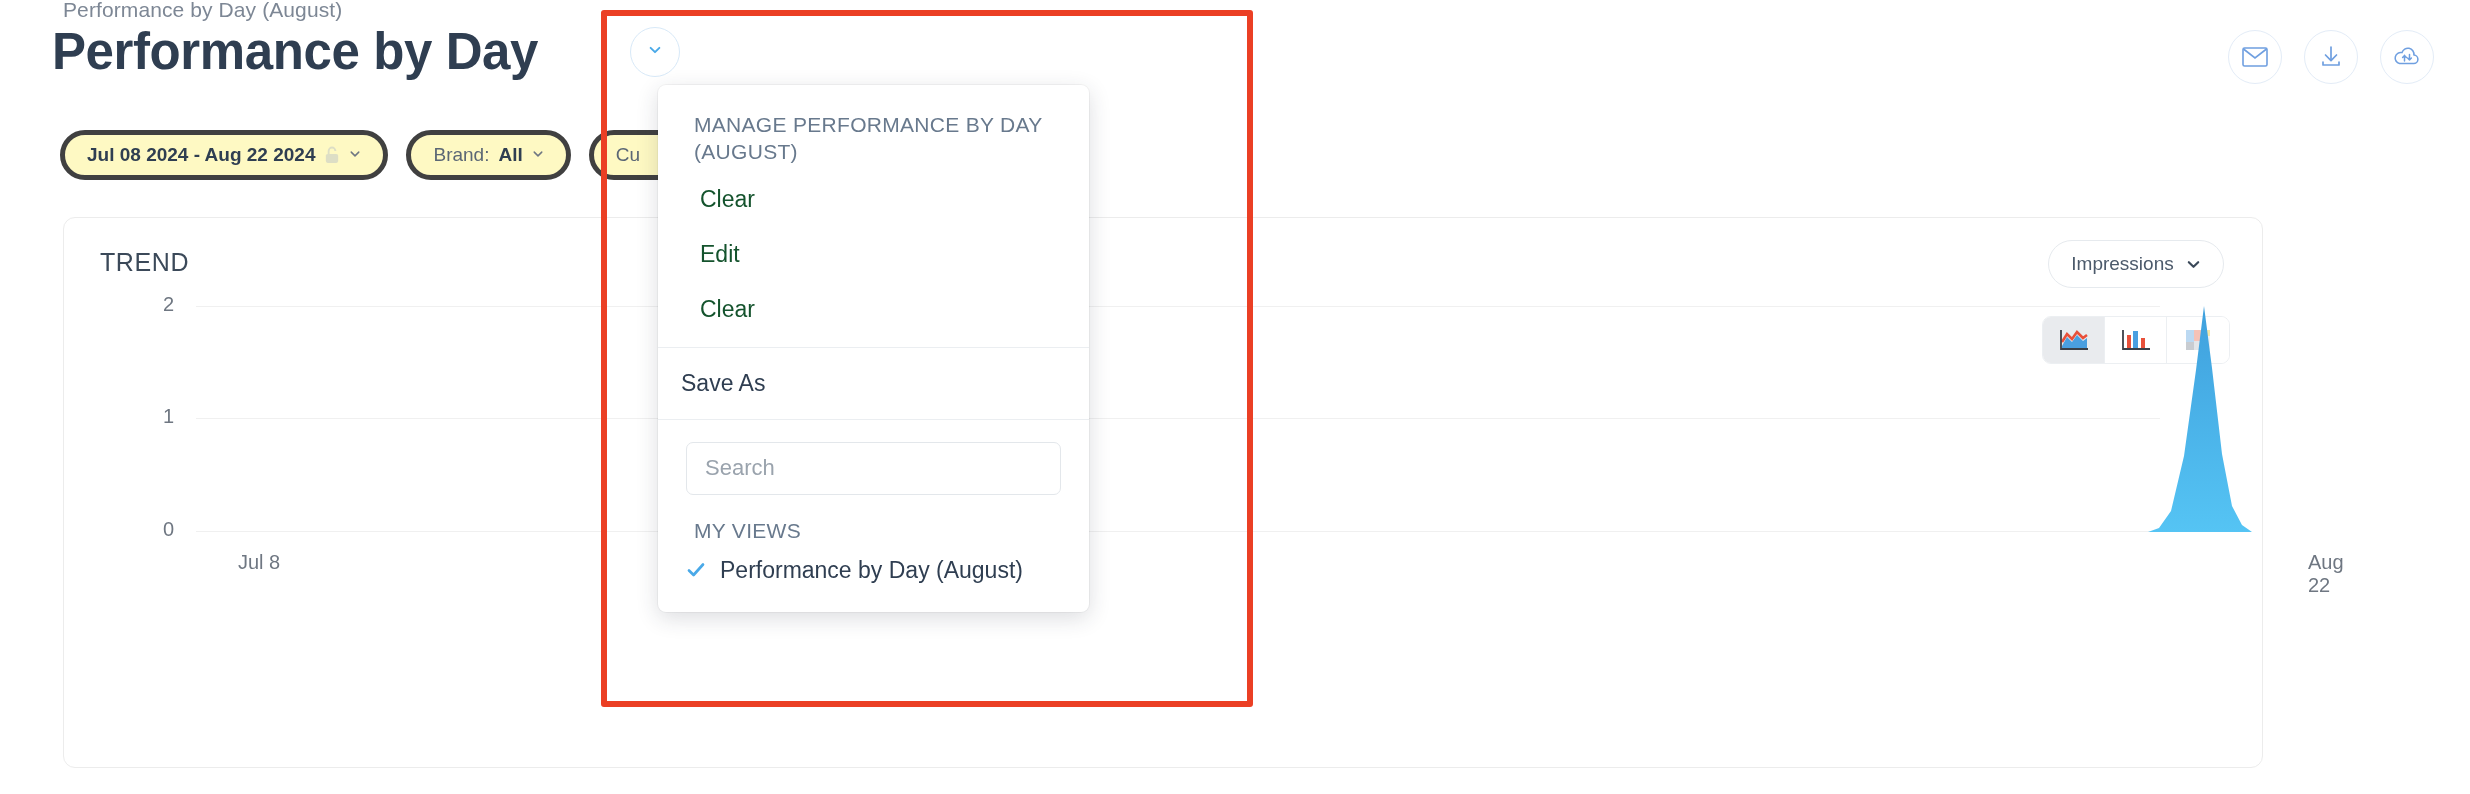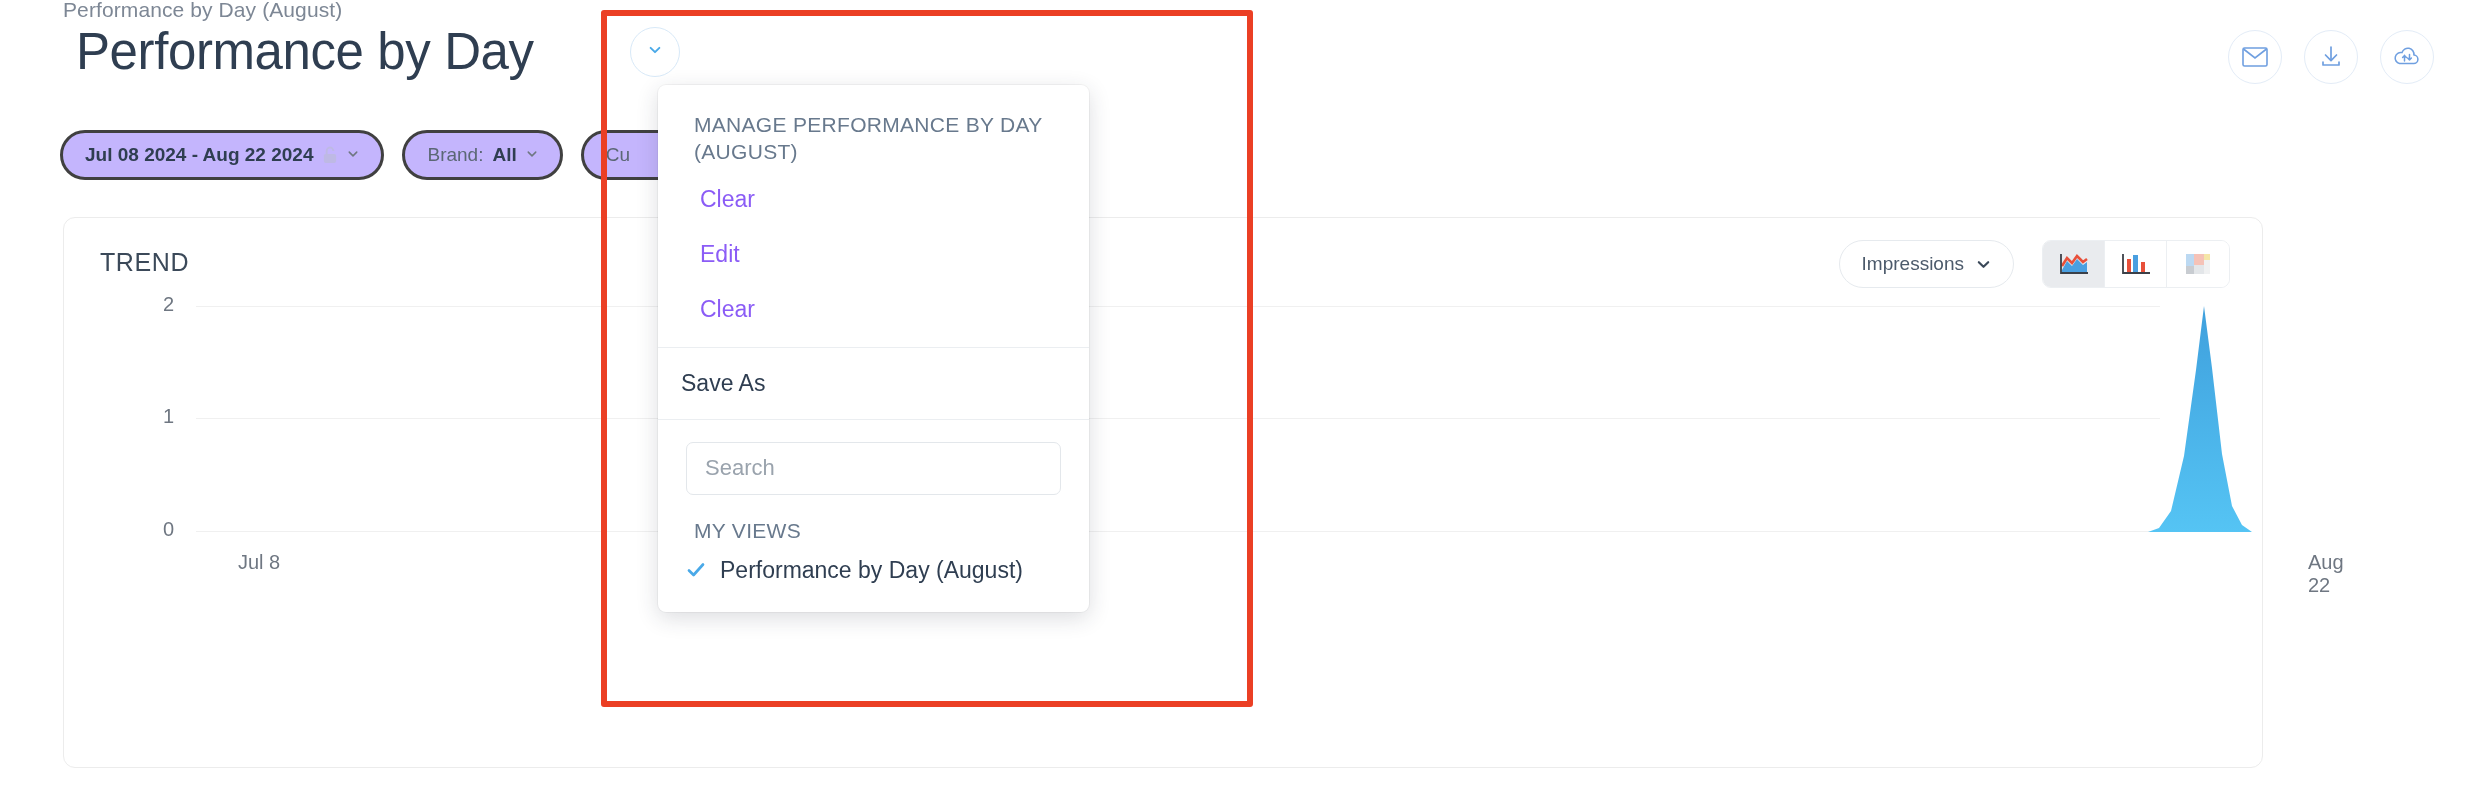--- a/index.html
+++ b/index.html
@@ -11,22 +11,22 @@
   }
   .page { position: relative; width: 2470px; height: 794px; }
 
   
   .breadcrumb {
     position: absolute; left: 63px; top: -2px;
     font-size: 21px; color: #7d8795; letter-spacing: .1px;
     white-space: nowrap;
   }
   .page-title {
-    position: absolute; left: 76px; top: 22px;
-    font-size: 51px; font-weight: normal; color: #2f3e51;
+    position: absolute; left: 52px; top: 22px;
+    font-size: 51px; font-weight: bold; color: #2f3e51;
     letter-spacing: -.4px; white-space: nowrap;
   }
   .view-toggle-btn {
     position: absolute; left: 630px; top: 27px;
     width: 50px; height: 50px; border-radius: 50%;
     border: 1px solid #d8e9f8; background: #fff;
     display: flex; align-items: center; justify-content: center;
     cursor: pointer;
   }
   .chev-blue {
@@ -44,22 +44,22 @@
     display: flex; align-items: center; justify-content: center;
     cursor: pointer;
   }
 
   
   .filter-bar {
     position: absolute; left: 60px; top: 130px;
     display: flex; align-items: center; gap: 18px;
   }
   .pill {
-    height: 50px; border: 3px solid #404040; border-radius: 26px;
-    background: #c4b5fd; display: flex; align-items: center; gap: 9px;
+    height: 50px; border: 5px solid #404040; border-radius: 26px;
+    background: #fef9c3; display: flex; align-items: center; gap: 9px;
     padding: 0 22px; font-size: 19px; color: #5b6775;
     white-space: nowrap; cursor: pointer;
   }
   .pill b { color: #2f3e51; font-weight: bold; }
   .pill .chev { width: 12px; height: 12px; position: relative; top: -1px; }
   .lock-ico { width: 16px; height: 18px; opacity: .45; }
   .search-btn {
     width: 58px; height: 48px; border-radius: 10px;
     background: #f2f6fa; display: flex; align-items: center;
     justify-content: center; cursor: pointer; margin-left: 14px;
@@ -70,21 +70,21 @@
     position: absolute; left: 63px; top: 217px;
     width: 2200px; height: 551px;
     background: #fff; border: 1px solid #ececec; border-radius: 12px;
   }
   .card-title {
     position: absolute; left: 36px; top: 30px;
     font-size: 25px; color: #3b4959; letter-spacing: .6px;
   }
   .card-tools {
     position: absolute; right: 32px; top: 22px;
-    display: flex; align-items: center; gap: 28px;
+    display: flex; align-items: center; gap: 28px; flex-direction: column;
   }
   .metric-select {
     height: 48px; border: 1px solid #e6eaee; border-radius: 26px;
     background: #fff; display: flex; align-items: center; gap: 12px;
     padding: 0 22px; font-size: 19px; color: #4c5a6b; cursor: pointer;
   }
   .chart-types {
     display: flex; border: 1px solid #eceff2; border-radius: 9px;
     overflow: hidden; height: 48px;
   }
@@ -112,21 +112,21 @@
     background: #fff; border-radius: 8px;
     box-shadow: 0 6px 22px rgba(35,45,60,.16), 0 0 0 1px rgba(0,0,0,.04);
     z-index: 40; overflow: hidden;
   }
   .dd-section { padding: 0; }
   .dd-header {
     font-size: 21px; color: #68798d; letter-spacing: .3px;
     padding: 27px 36px 6px 36px; line-height: 1.28;
   }
   .dd-item {
-    font-size: 23px; color: #8b5cf6; padding: 14px 36px 14px 42px;
+    font-size: 23px; color: #14532d; padding: 14px 36px 14px 42px;
     cursor: pointer; white-space: nowrap;
   }
   .dd-divider { height: 1px; background: #ebeef1; margin: 10px 0 0 0; }
   .dd-saveas {
     font-size: 23px; color: #2f3e51; padding: 22px 23px; cursor: pointer;
     border-bottom: 1px solid #ebeef1;
   }
   .dd-search-wrap { padding: 22px 28px 8px 28px; }
   .dd-search {
     width: 100%; height: 53px; border: 1px solid #e3e7eb; border-radius: 7px;

